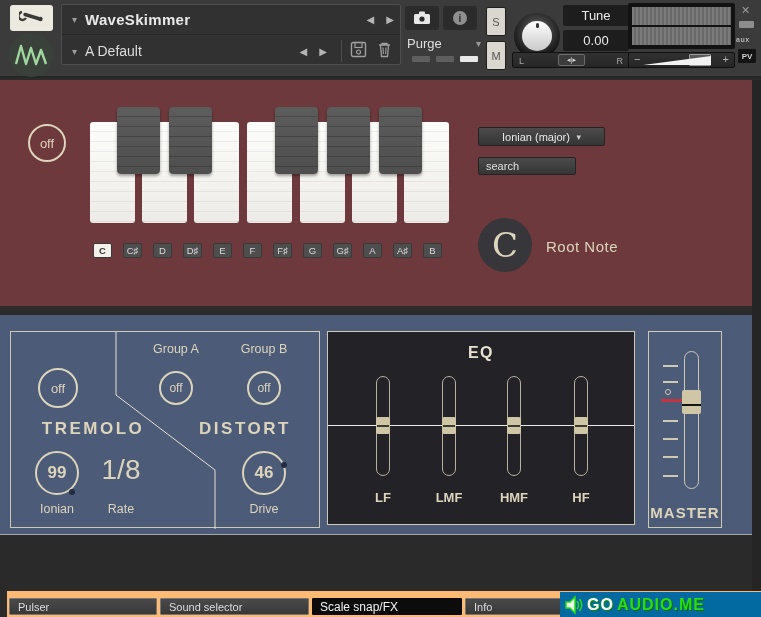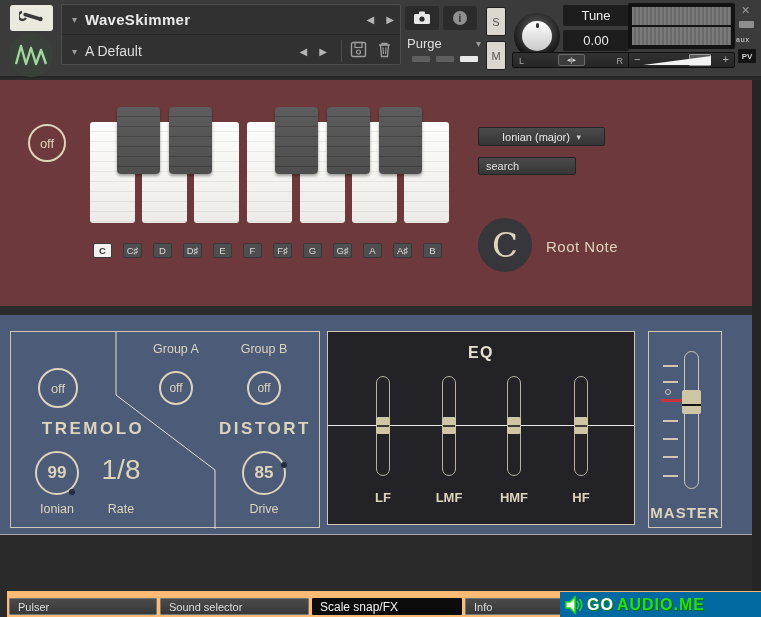--- a/index.html
+++ b/index.html
@@ -255,33 +255,33 @@
         <polyline points="105,0 105,63 204,138 204,197" fill="none" stroke="#e6e0cf" stroke-width="1"></polyline>
       </svg>
       <div class="grp-label" style="left:120px">Group A</div>
       <div class="grp-label" style="left:208px">Group B</div>
 
       <div class="offring fx-off-lg">off</div>
       <div class="offring fx-off-sm" style="left:148px">off</div>
       <div class="offring fx-off-sm" style="left:236px">off</div>
 
       <div class="fx-name" style="left:24px;width:116px;">TREMOLO</div>
-      <div class="fx-name" style="left:196px;width:116px;">DISTORT</div>
+      <div class="fx-name" style="left:176px;width:116px;">DISTORT</div>
 
       <div class="knob" style="left:24px;top:119px;">
         <span>99</span>
         <span class="kdot" style="left:32px;top:36px;"></span>
       </div>
       <div class="klabel" style="left:6px;">Ionian</div>
 
       <div class="rate-val">1/8</div>
       <div class="klabel" style="left:70px;">Rate</div>
 
       <div class="knob" style="left:231px;top:119px;">
-        <span>85</span>
+        <span>46</span>
         <span class="kdot" style="left:37px;top:9px;"></span>
       </div>
       <div class="klabel" style="left:213px;">Drive</div>
     </div>
 
     <div class="panel eq-panel">
       <div class="eq-title">EQ</div>
       <div class="zero-line"></div>
 
       <div class="eq-track" style="left:48px"></div>

